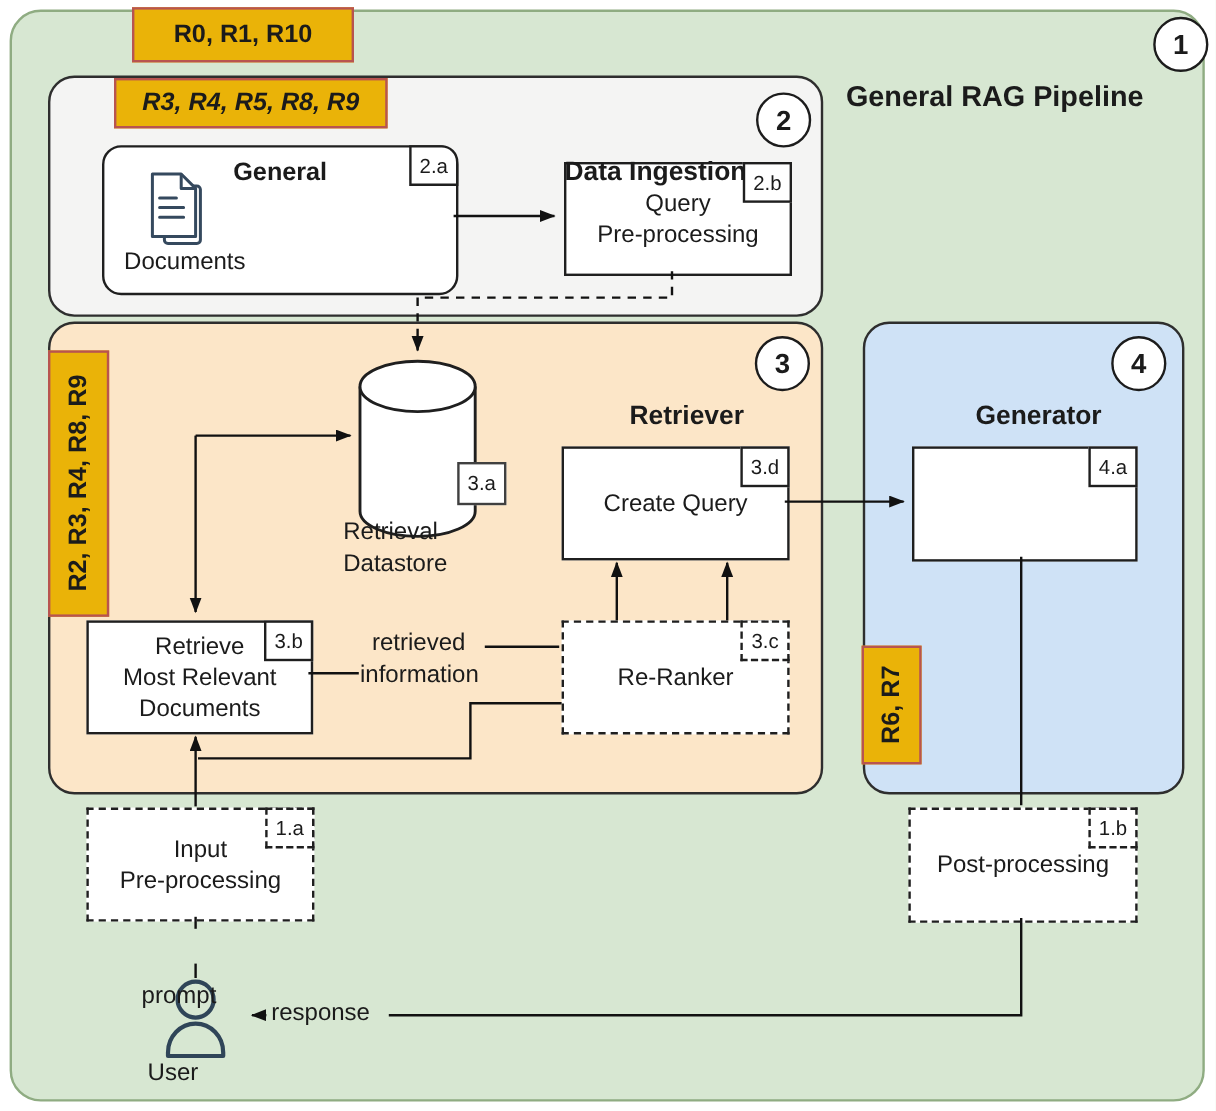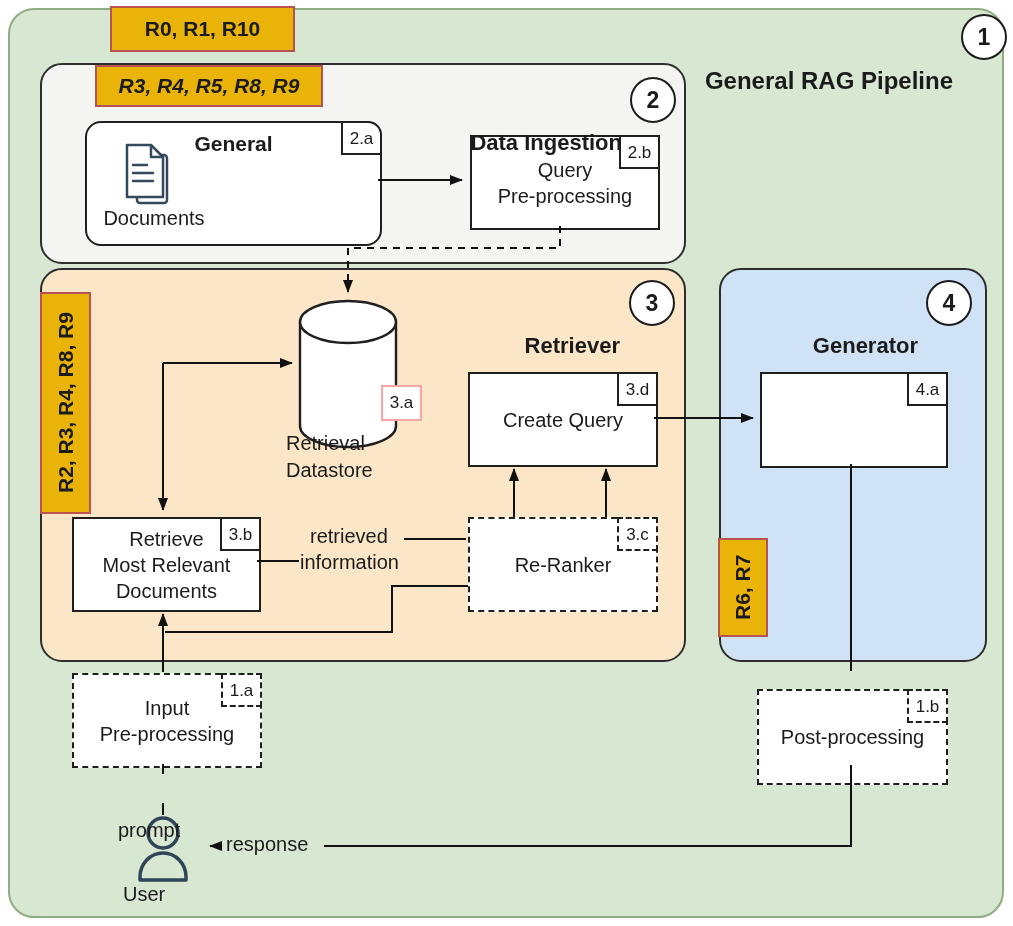--- a/index.html
+++ b/index.html
@@ -48,32 +48,32 @@
        font-size:17px;line-height:1;}
   .tag.dashed{border-style:dashed;}
   #n-dataset{left:85px;top:121px;width:293px;height:121px;border-radius:16px;}
   #n-dataset .tag{border-top-right-radius:14px;}
   #n-datapre{left:470px;top:135px;width:186px;height:91px;}
   #n-createquery{left:468px;top:372px;width:186px;height:91px;}
   #n-genresponse{left:760px;top:372px;width:184px;height:92px;}
   #n-retrieve{left:72px;top:517px;width:185px;height:91px;}
   #n-reranker{left:468px;top:517px;width:186px;height:91px;}
   #n-inputpre{left:72px;top:673px;width:186px;height:91px;}
-  #n-postpre{left:757px;top:673px;width:187px;height:92px;margin-top:16px;}
+  #n-postpre{left:757px;top:673px;width:187px;height:92px;}
 
   
   #ds-title{position:absolute;left:0;right:0;top:8px;text-align:center;font-weight:bold;font-size:21px;}
   #ds-icon{position:absolute;left:32px;top:18px;}
   #ds-doclabel{position:absolute;left:2px;top:82px;width:130px;text-align:center;font-size:20px;}
   #ds-other{position:absolute;left:128px;top:36px;width:158px;text-align:center;font-size:20px;line-height:27px;}
 
   
   #cylinder{position:absolute;left:297px;top:299px;z-index:2;}
   #tag-3a{position:absolute;left:381px;top:385px;width:37px;height:32px;background:#fff;
-          border:2px solid #fca5a5;display:flex;align-items:center;justify-content:center;
+          border:2px solid #404040;display:flex;align-items:center;justify-content:center;
           font-size:17px;z-index:3;}
   #datastore-label{position:absolute;left:286px;top:430px;width:124px;
                    font-size:20px;line-height:27px;z-index:2;}
 
   
   .flabel{position:absolute;font-size:20px;text-align:left;z-index:5;}
   #lbl-retrieved{left:310px;top:525px;width:92px;}
   #lbl-information{left:300px;top:551px;width:110px;}
   #lbl-prompt{left:118px;top:819px;width:92px;}
   #lbl-response{left:226px;top:833px;width:94px;}

